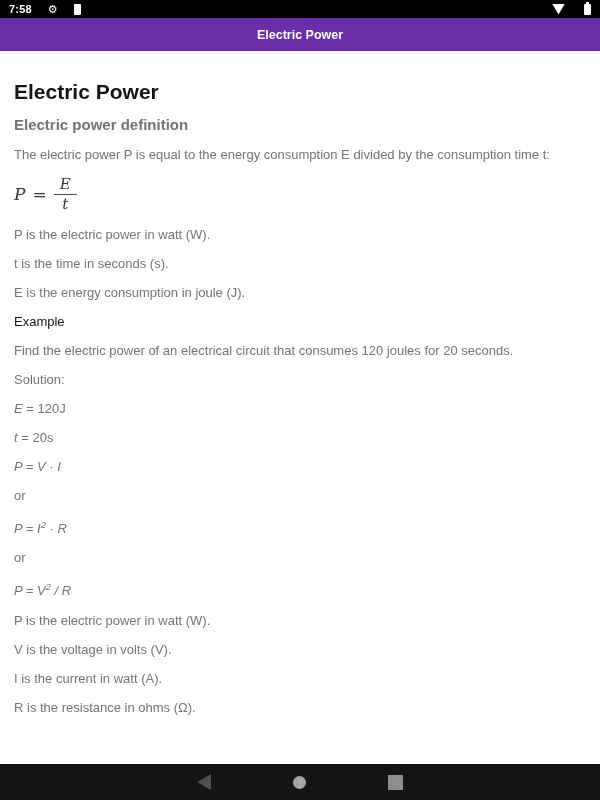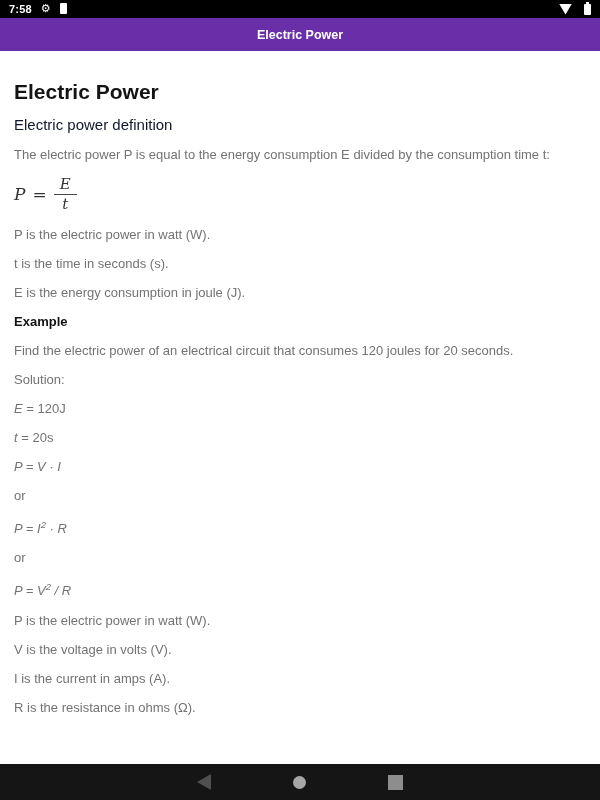--- a/index.html
+++ b/index.html
@@ -10,38 +10,38 @@
     background: #ffffff;
   }
   .screen { width: 600px; height: 800px; display: flex; flex-direction: column; overflow: hidden; }
 
   
   .status-bar {
     height: 18px; background: #000; color: #fff;
     display: flex; align-items: center; justify-content: space-between;
     padding: 0 9px; flex: 0 0 auto;
   }
-  .sb-left, .sb-right { display: flex; align-items: flex-start; gap: 9px; }
+  .sb-left, .sb-right { display: flex; align-items: flex-end; gap: 16px; }
   .sb-time { font-size: 11px; font-weight: bold; letter-spacing: .2px; }
   .gear { font-size: 11px; line-height: 1; }
   .doc-icon { width: 7px; height: 11px; background: #fff; border-radius: 1px; display: inline-block; }
   .wifi-icon { width: 13px; height: 11px; background: #fff; clip-path: polygon(0 0, 100% 0, 50% 100%); display: inline-block; }
   .battery-icon { width: 7px; height: 11px; background: #fff; border-radius: 1px; display: inline-block; position: relative; margin-left: 3px; }
   .battery-icon::before { content: ""; position: absolute; top: -2px; left: 2px; width: 3px; height: 2px; background: #fff; }
 
   
   .app-bar { height: 33px; background: #6a2fa8; display: flex; align-items: center; justify-content: center; flex: 0 0 auto; }
   .app-title { color: #fff; font-size: 12.5px; font-weight: bold; }
 
   
   .content { flex: 1 1 auto; overflow: hidden; padding: 0 14px; background: #fff; }
   h1 { font-size: 21px; line-height: 22px; margin: 30px 0 6px; color: #141414; font-weight: 700; }
-  h2 { font-size: 15px; line-height: 16px; margin: 14px 0; color: #0f172a; font-weight: 400; }
+  h2 { font-size: 15px; line-height: 16px; margin: 14px 0; color: #737373; font-weight: 700; }
   h2.calc-heading { margin-top: 16px; }
-  h3 { font-size: 13px; line-height: 16px; margin: 0 0 13px; color: #141414; font-weight: 700; }
+  h3 { font-size: 13px; line-height: 16px; margin: 0 0 13px; color: #141414; font-weight: 400; }
   .content p { font-size: 13px; line-height: 16px; margin: 0 0 13px; color: #737373; }
 
   .formula-block {
     display: flex; align-items: center; gap: 7px;
     margin: 0 0 15px; height: 36px;
     font-family: "DejaVu Serif", serif; font-style: italic;
     font-size: 17px; color: #333;
   }
   .frac { display: inline-flex; flex-direction: column; align-items: center; line-height: 1.1; font-size: 15px; }
   .frac .num { padding: 0 6px 1px; border-bottom: 1px solid #4a4a4a; }
@@ -106,21 +106,21 @@
 
 
     <p class="fline">P = V · I</p>
     <p>or</p>
     <p class="fline"><span>P = I</span><sup>2</sup><span> · R</span></p>
     <p>or</p>
     <p class="fline"><span>P = V</span><sup>2</sup><span> / R</span></p>
 
     <p>P is the electric power in watt (W).</p>
     <p>V is the voltage in volts (V).</p>
-    <p>I is the current in amps (A).</p>
+    <p>I is the current in watt (A).</p>
     <p>R is the resistance in ohms (Ω).</p>
   </div>
 
   <div class="nav-bar">
     <div class="nav-back"></div>
     <div class="nav-home"></div>
     <div class="nav-recents"></div>
   </div>
 
 </div>

